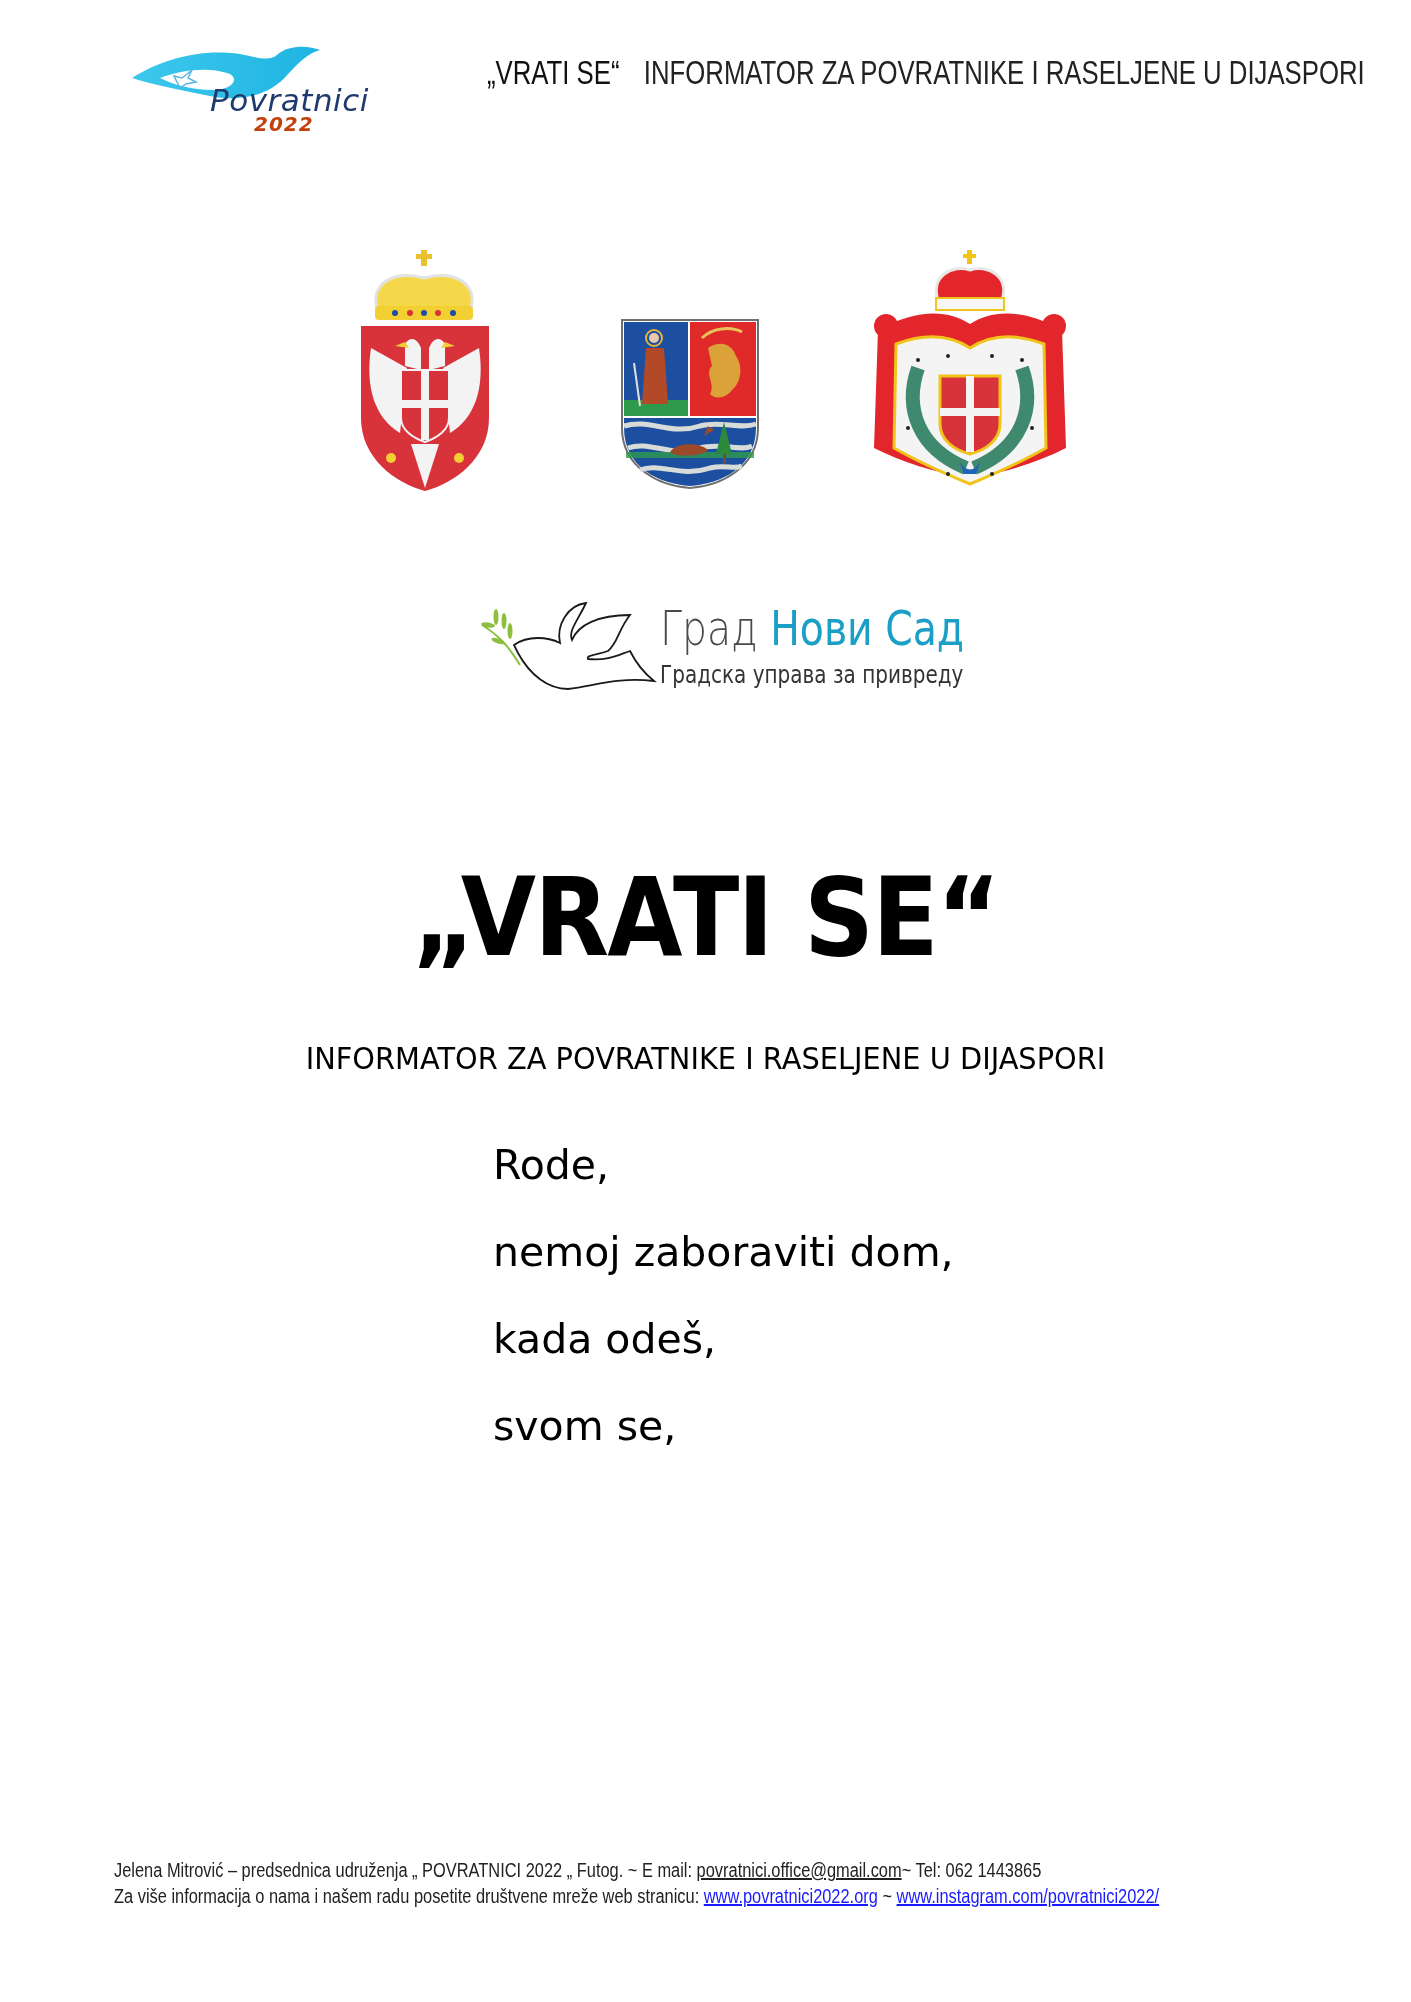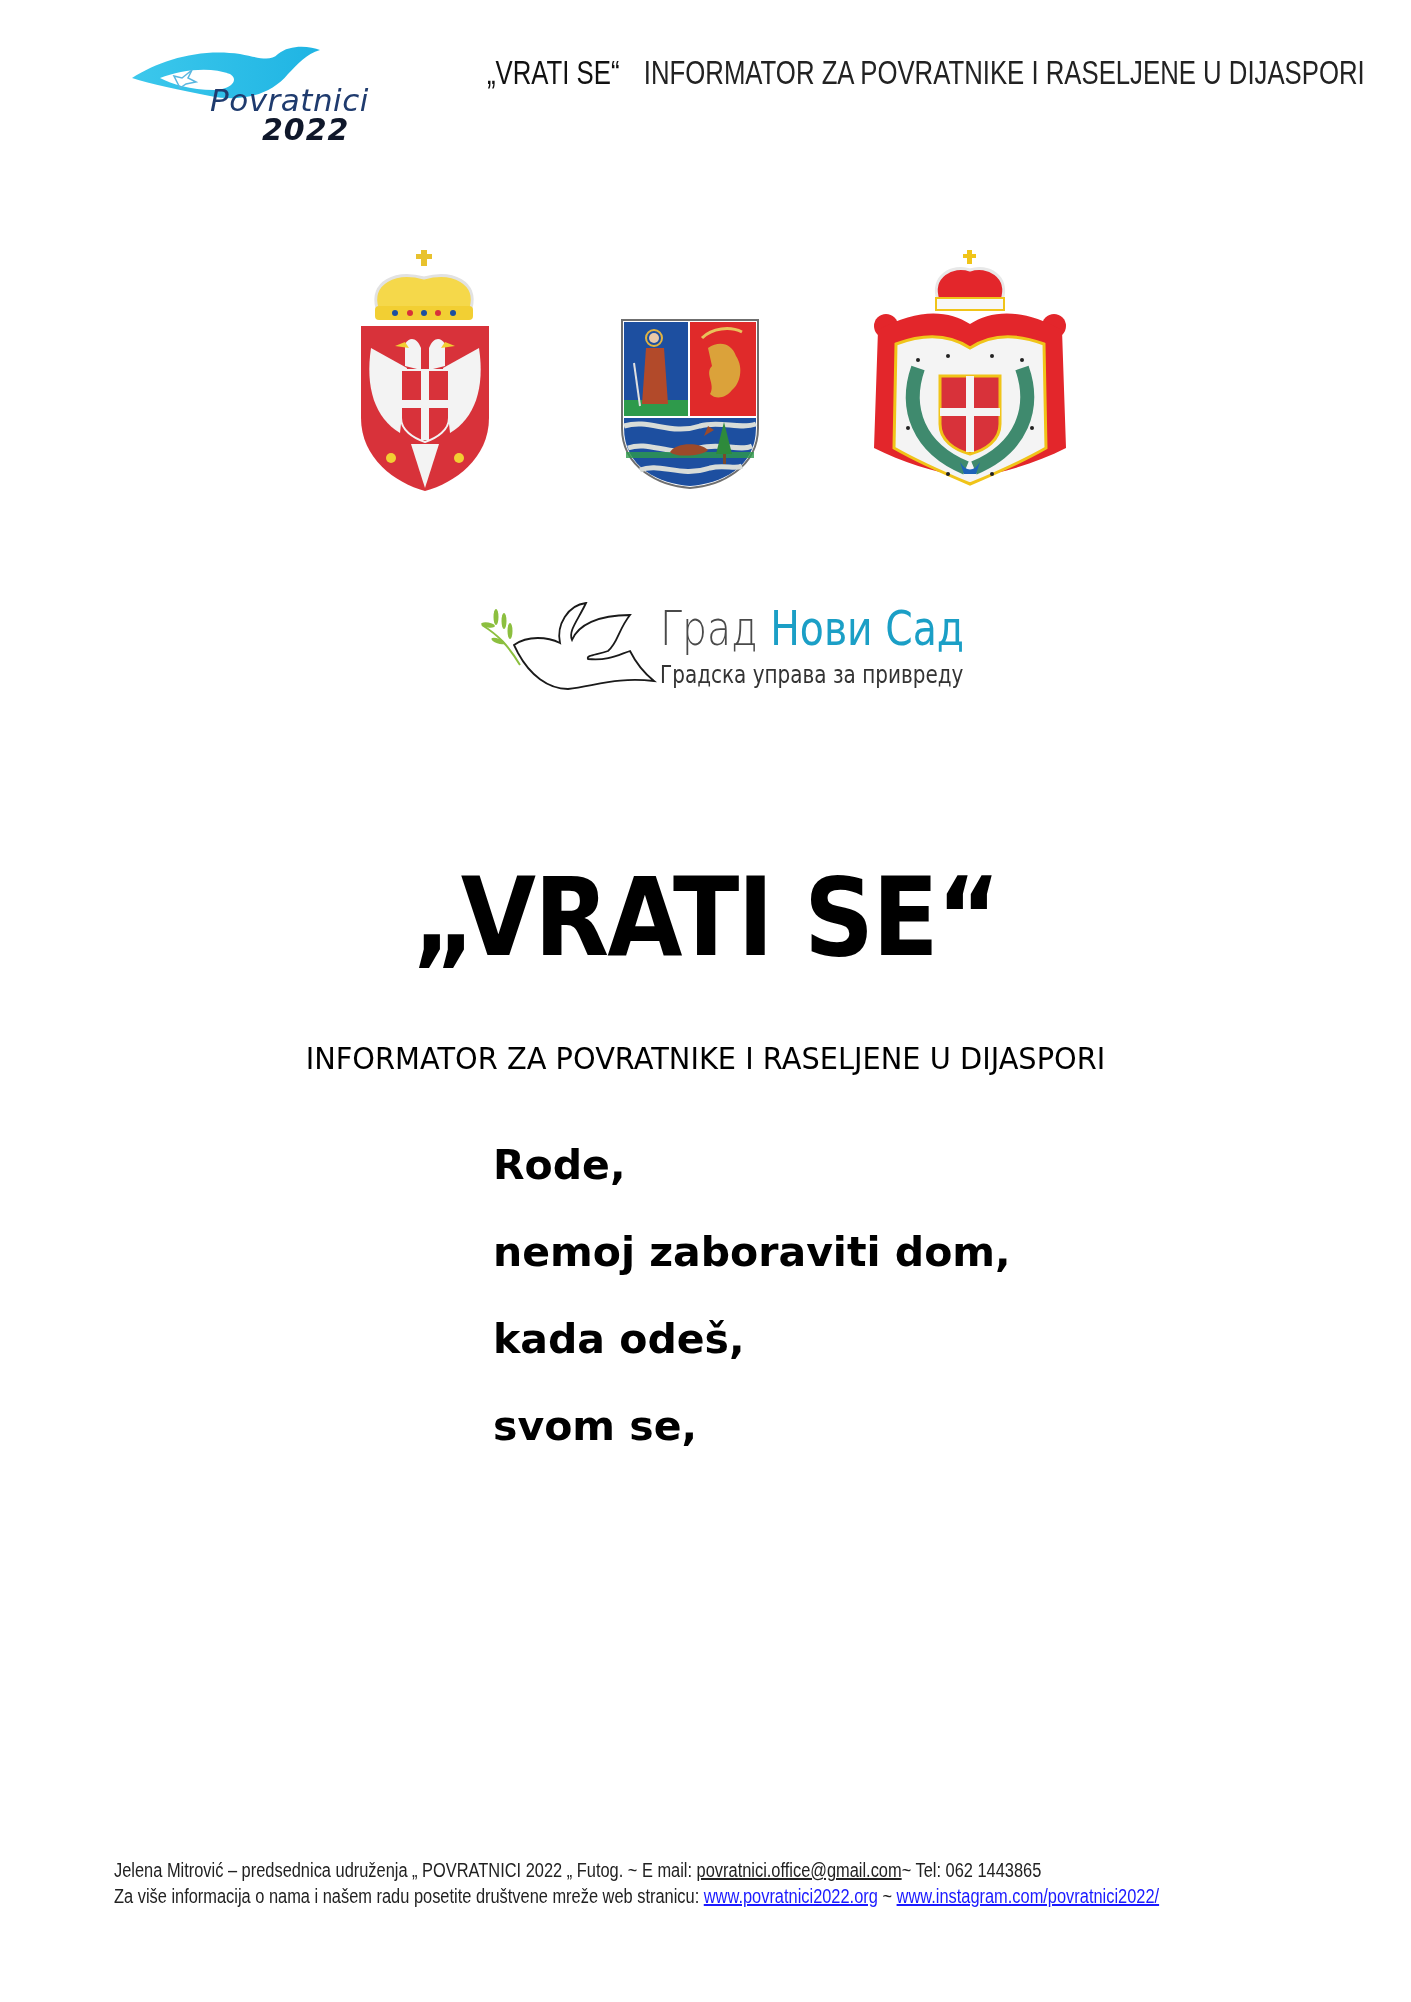--- a/index.html
+++ b/index.html
@@ -4,22 +4,22 @@
   <style>
     html, body { margin: 0; padding: 0; background: #ffffff; }
     body { width: 1411px; height: 2002px; position: relative; overflow: hidden;
            font-family: "DejaVu Sans", sans-serif; color: #000; }
     .abs { position: absolute; }
 
     
     .logo { left: 130px; top: 40px; width: 240px; height: 110px; }
     .logo-word { left: 193px; top: 82px; font-family: "DejaVu Sans", sans-serif;
                  font-style: italic; font-size: 31px; color: #1f3b6e; letter-spacing: 0.5px; margin-left: 17px; }
-    .logo-year { left: 262px; top: 112px; font-family: "DejaVu Sans", sans-serif;
-                 font-weight: bold; font-style: italic; font-size: 30px; color: #0f172a; letter-spacing: 1px; }
+    .logo-year { left: 254px; top: 112px; font-family: "DejaVu Sans", sans-serif;
+                 font-weight: bold; font-style: italic; font-size: 20px; color: #c2410c; letter-spacing: 1px; }
     .header-title { left: 487px; top: 54px; font-family: "Liberation Sans Narrow", "Liberation Sans", sans-serif;
                     font-size: 33px; color: #111; white-space: nowrap; transform: scaleX(0.78); transform-origin: left top; }
     .header-title .q { font-weight: 500; margin-right: 22px; }
     .header-title .sub { font-weight: 300; color: #222; }
 
     
     .coa { top: 248px; }
 
     
     .ns-logo { left: 468px; top: 585px; width: 490px; height: 110px; }
@@ -34,21 +34,21 @@
     .main-title { left: 0; width: 1411px; top: 855px; text-align: center;
                   font-family: "DejaVu Sans", sans-serif; font-weight: bold; font-size: 108px;
                   letter-spacing: -2px; transform: scaleX(0.9); transform-origin: center top; }
     .subtitle { left: 0; width: 1411px; top: 1040px; text-align: center;
                 font-family: "DejaVu Sans", sans-serif; font-size: 31px; color: #000;
                 transform: scaleX(0.93); transform-origin: center top; }
 
     
     .poem { left: 493px; top: 1122px; font-family: "DejaVu Sans", sans-serif; font-size: 41px;
             line-height: 87px; color: #000; }
-    .poem div { white-space: nowrap; font-weight: bold; }
+    .poem div { white-space: nowrap; }
 
     
     .footer { left: 114px; top: 1857px; font-family: "Liberation Sans Narrow", "Liberation Sans", sans-serif;
               font-size: 20px; line-height: 26px; color: #222; white-space: nowrap;
               transform: scaleX(0.82); transform-origin: left top; }
     .footer a { color: #1a1aff; text-decoration: underline; }
     .footer a.mail { color: #222; }
   </style>
 </head>
 <body>

